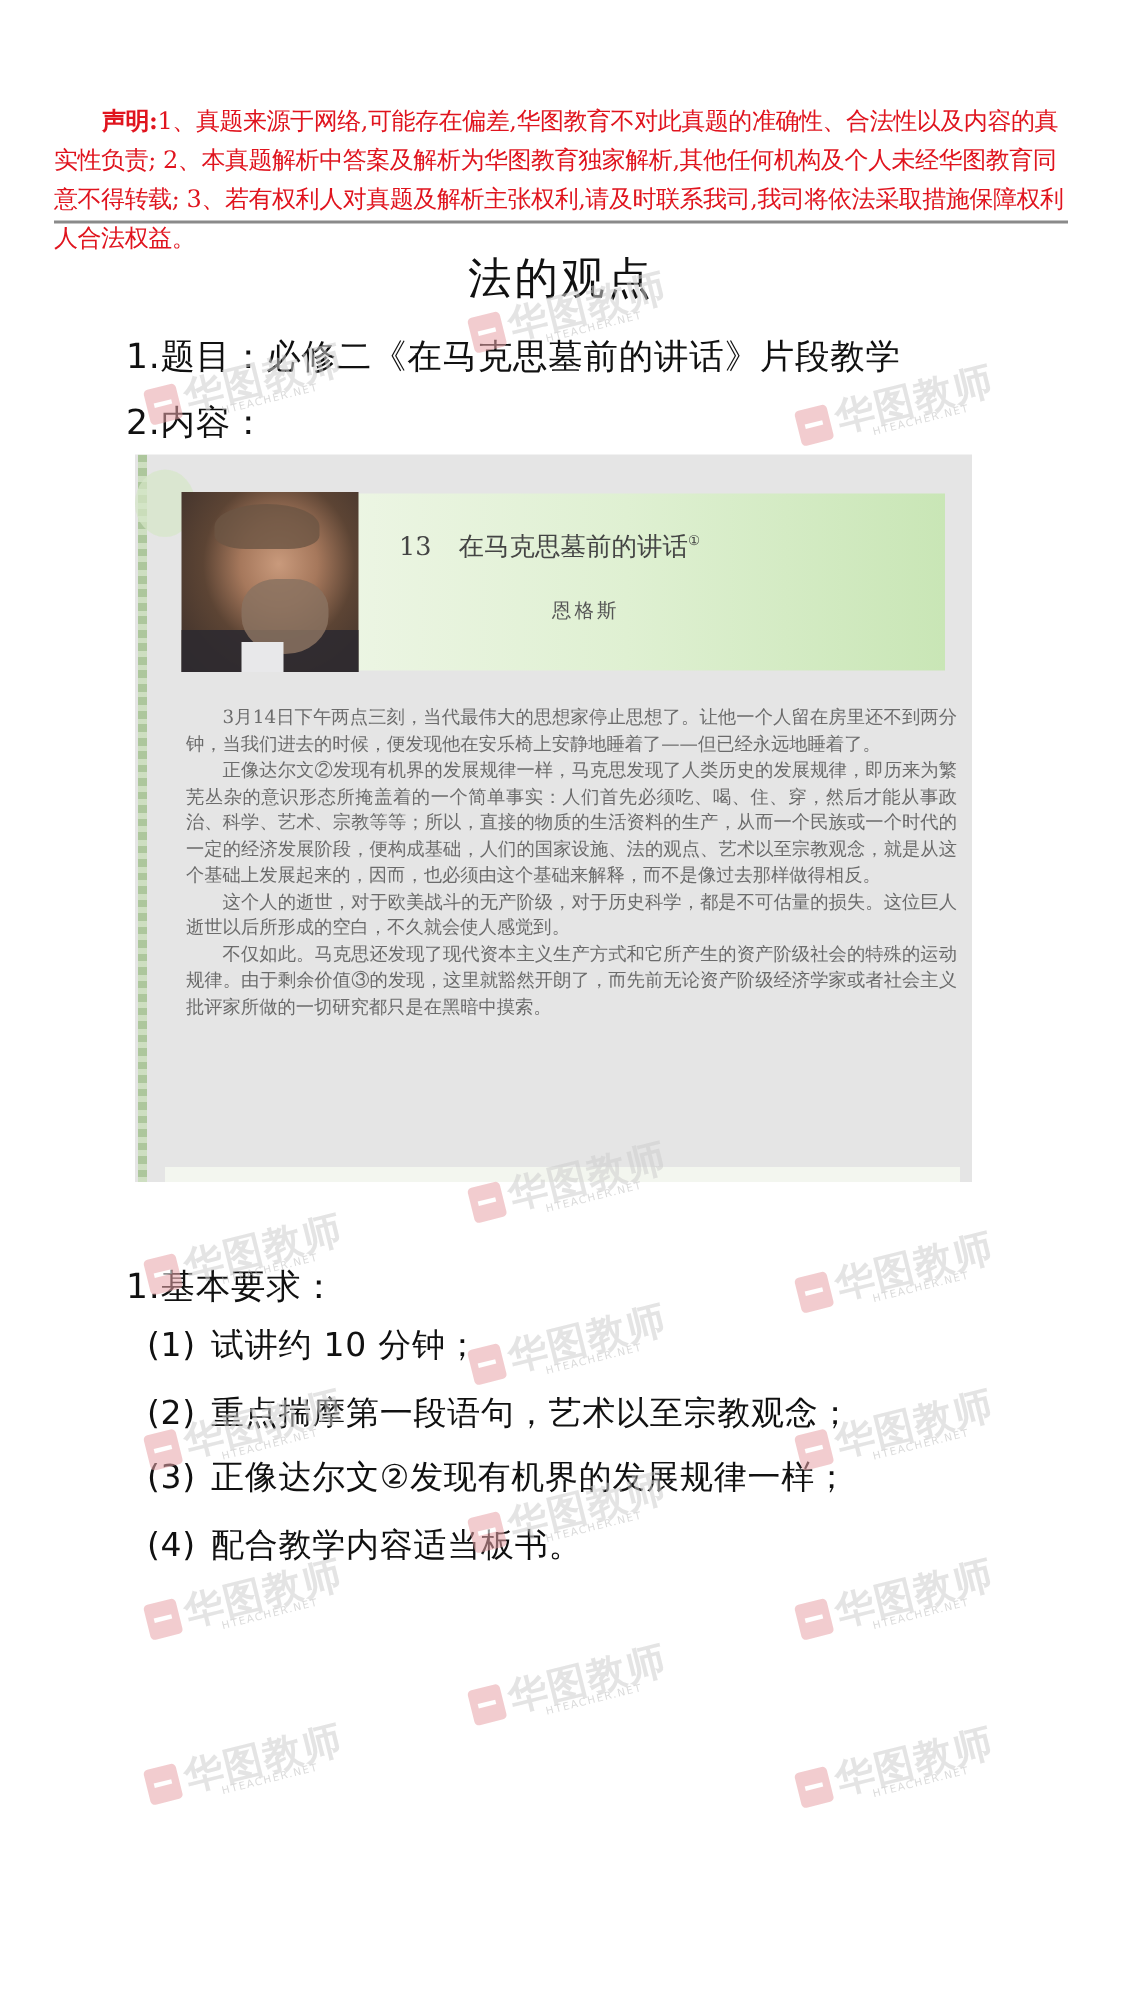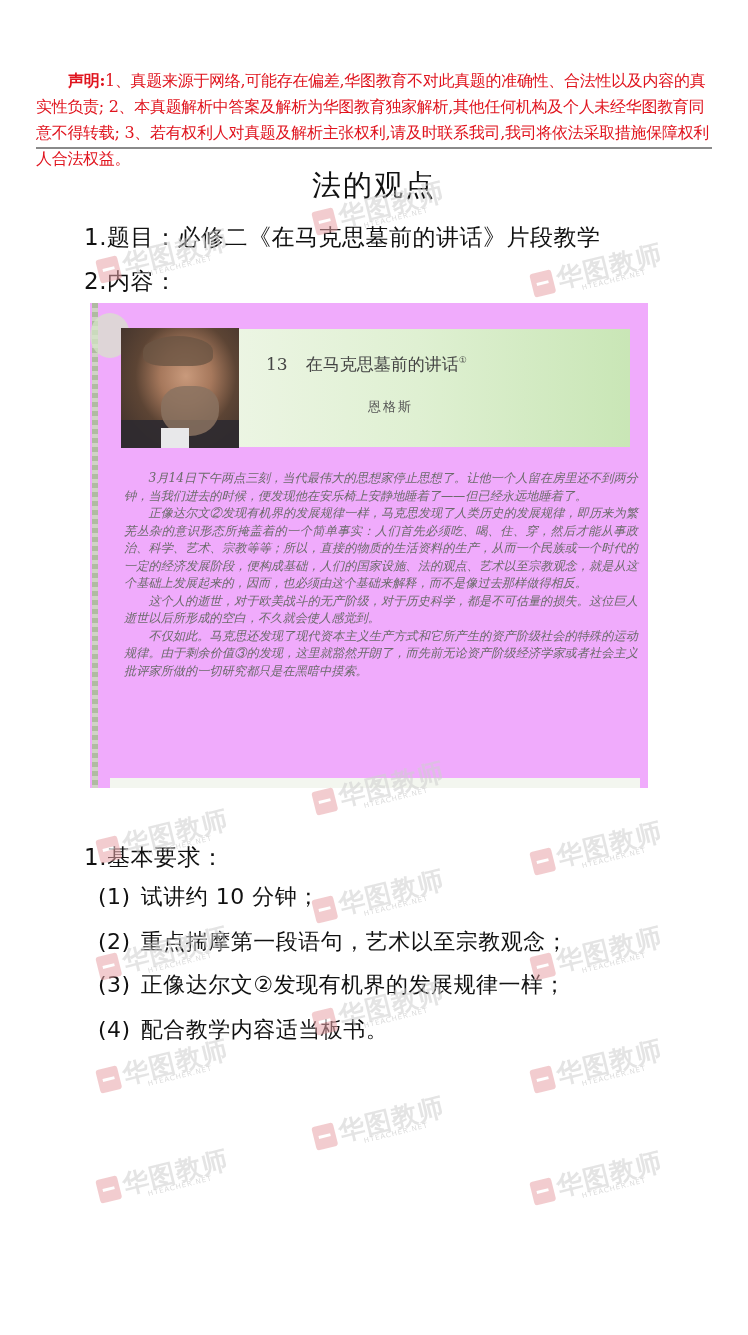--- a/index.html
+++ b/index.html
@@ -16,21 +16,21 @@
   .page-title {
     position: absolute; left: 0; width: 748px; top: 166px; text-align: center;
     font-size: 29px; color: #111; letter-spacing: 2px;
   }
   .line { position: absolute; left: 84px; font-size: 23px; color: #111; letter-spacing: 0.5px; }
   .topic { top: 222px; }
   .content-label { top: 266px; }
 
   .book {
     position: absolute; left: 90px; top: 303px; width: 558px; height: 485px;
-    background: #f0abfc; overflow: hidden;
+    background: #e5e5e5; overflow: hidden;
   }
   .book .edge {
     position: absolute; left: 2px; top: 0; width: 6px; height: 485px;
     background: repeating-linear-gradient(#9fbf8a 0 5px, #c8ddb8 5px 9px);
     opacity: 0.8;
   }
   .book .blob { position: absolute; left: 0; top: 10px; width: 40px; height: 45px; border-radius: 50%; background: #d6e7c8; opacity: .7; }
   .book .banner {
     position: absolute; left: 116px; top: 26px; width: 424px; height: 118px;
     background: linear-gradient(90deg, #eef6e6 0%, #dff0d2 50%, #c9e6b6 100%);
@@ -47,21 +47,21 @@
     position: absolute; left: 176px; top: 50px; font-family: "DejaVu Serif", serif; font-size: 17px; color: #444;
   }
   .book .lesson-title .num { margin-right: 18px; }
   .book .lesson-title sup { font-size: 9px; }
   .book .author { position: absolute; left: 278px; top: 95px; font-family: "DejaVu Serif", serif; font-size: 13px; color: #555; letter-spacing: 2px; }
   .book .text {
     position: absolute; left: 34px; top: 167px; width: 514px;
     font-family: "DejaVu Serif", serif; font-size: 12.2px; line-height: 17.5px; color: #6b6b6b;
     text-align: justify;
   }
-  .book .text p { margin: 0; text-indent: 2em; font-style: italic; }
+  .book .text p { margin: 0; text-indent: 2em; }
   .book .bottomfade { position:absolute; left:20px; top:475px; width:530px; height:10px; background:#f3f6ef; }
 
   .req-label { top: 842px; }
   .req { position: absolute; left: 98px; font-size: 22px; color: #111; letter-spacing: 0.5px; }
   .req .idx { margin-right: 10px; }
   .req1 { top: 882px; }
   .req2 { top: 927px; }
   .req3 { top: 970px; }
   .req4 { top: 1015px; }
 

